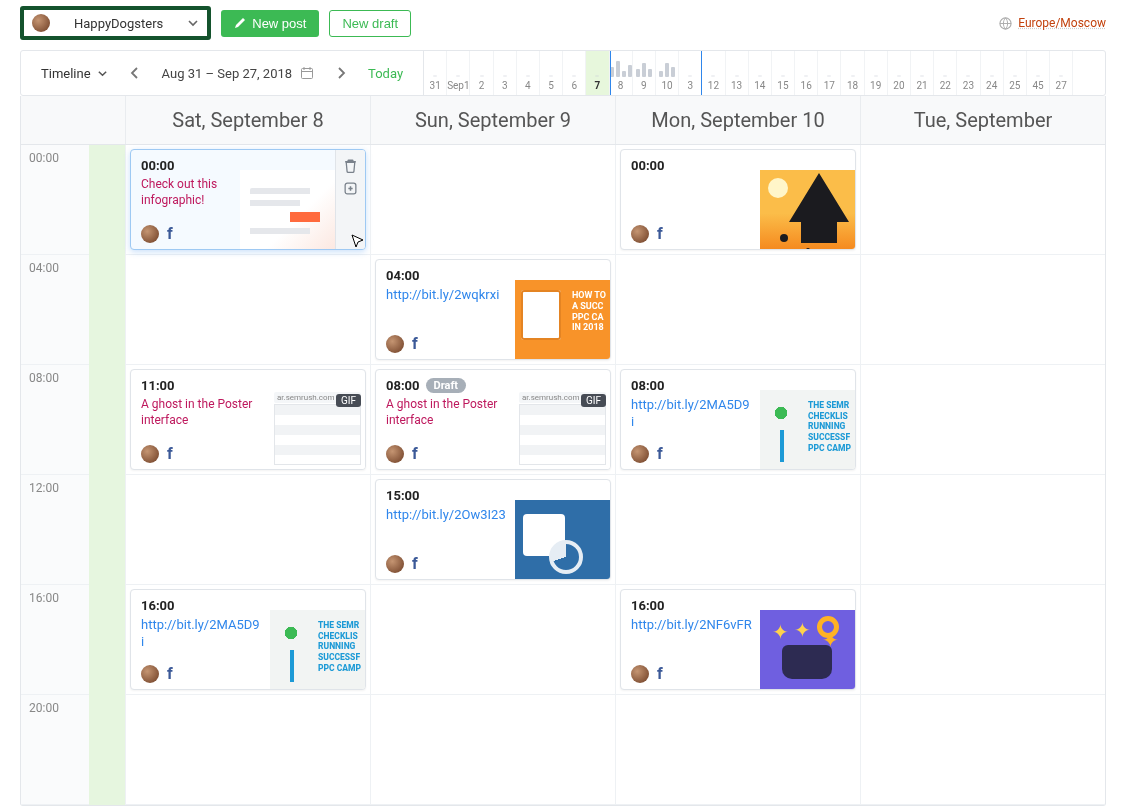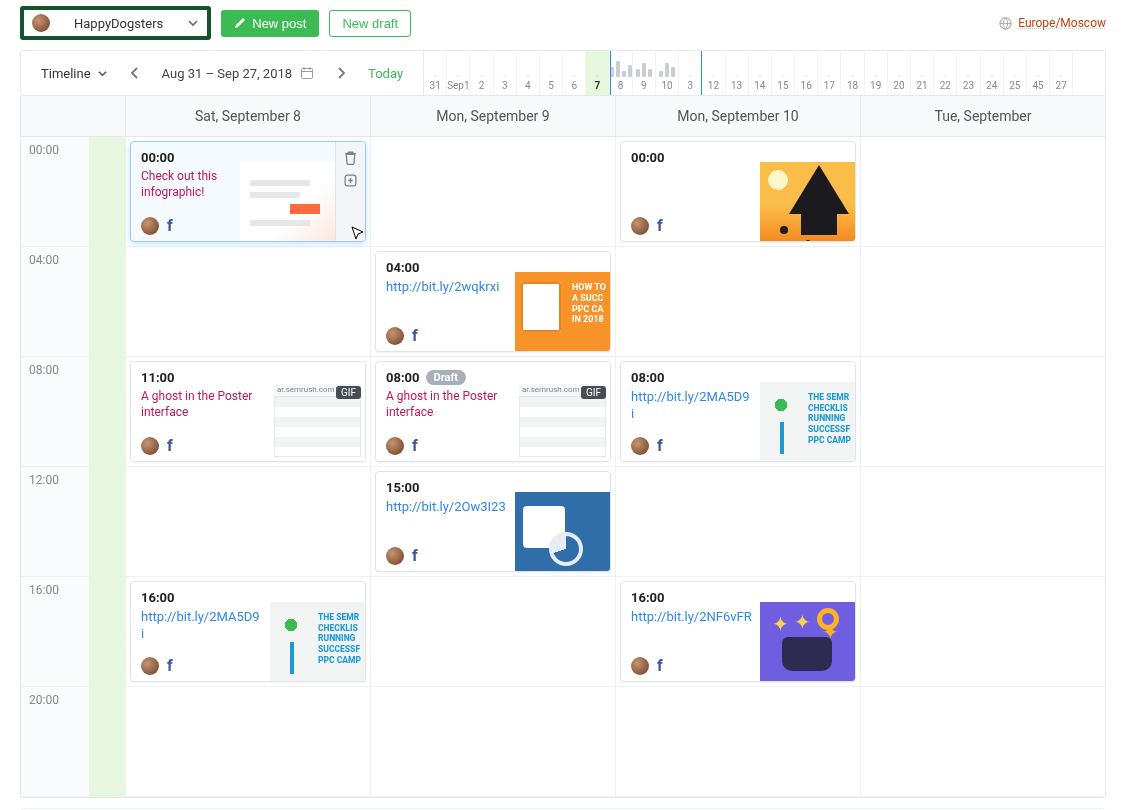--- a/index.html
+++ b/index.html
@@ -121,21 +121,21 @@
     display: grid;
     grid-template-columns: 68px 36px 1fr 1fr 1fr 1fr;
     background: #f8f9fa;
     border-bottom: 1px solid #e4e7eb;
   }
   .grid-header .hcell {
     padding: 12px 8px;
     text-align: center;
     color: #555;
     border-left: 1px solid #e9ecef;
-    font-size: 14px;
+    font-size: 20px;
   }
   .grid-header .hcell:first-child,
   .grid-header .hcell:nth-child(2) { border-left: none; }
 
   .grid-body {
     display: grid;
     grid-template-columns: 68px 36px 1fr 1fr 1fr 1fr;
     position: relative;
   }
   .time-col { background: #fafbfc; }
@@ -527,21 +527,21 @@
       </div>
       <div class="mini-active-box" style="left: 185.6px; width: 92.8px;"></div>
     </div>
 </div>
 
 <div class="cal-wrap">
   <div class="grid-header">
     <div class="hcell"></div>
     <div class="hcell"></div>
     <div class="hcell">Sat, September 8</div>
-    <div class="hcell">Mon, September 9</div>
+    <div class="hcell">Sun, September 9</div>
     <div class="hcell">Mon, September 10</div>
     <div class="hcell">Tue, September</div>
   </div>
 
   <div class="grid-body" id="grid-body">
       <div class="time-col">
         <div class="time-slot">00:00</div>
         <div class="time-slot">04:00</div>
         <div class="time-slot">08:00</div>
         <div class="time-slot">12:00</div>

